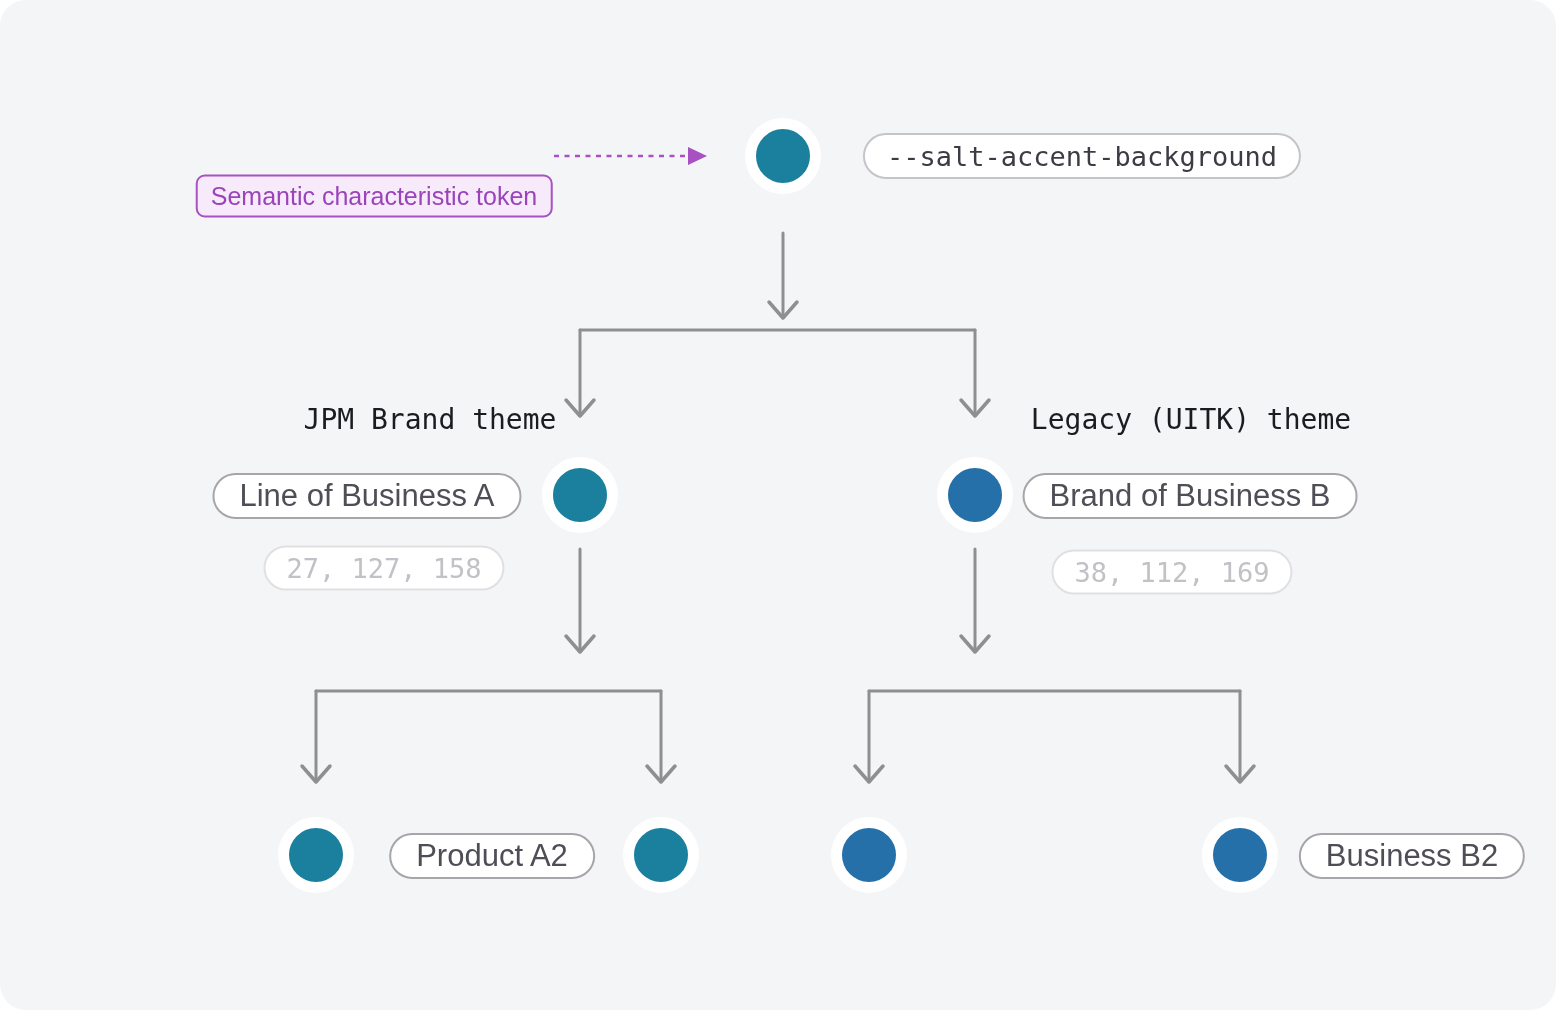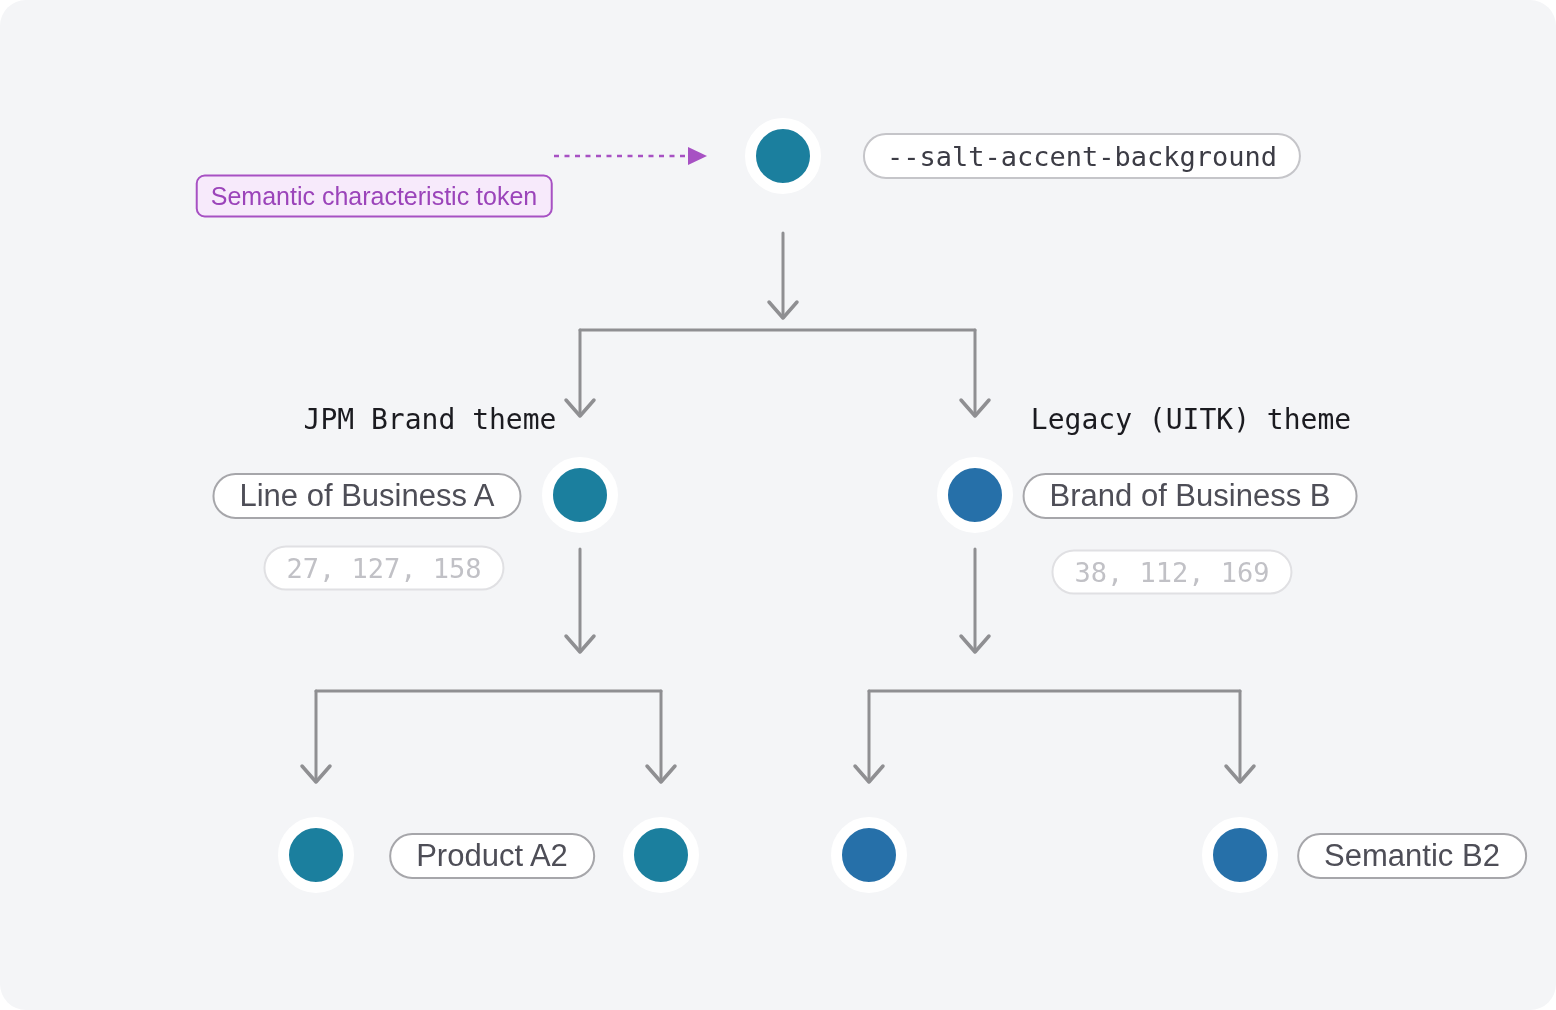--- a/index.html
+++ b/index.html
@@ -167,16 +167,16 @@
 
   <div class="node pill pill-label" style="left:492px; top:856px;">
     <span>Product A2</span>
   </div>
   <div class="node dot" style="left: 661px; top: 855px; background: rgb(27, 127, 158);"></div>
 
   <div class="node dot" style="left: 869px; top: 855px; background: rgb(38, 112, 169);"></div>
 
   <div class="node dot" style="left: 1240px; top: 855px; background: rgb(38, 112, 169);"></div>
   <div class="node pill pill-label" style="left:1412px; top:856px;">
-    <span>Semantic B2</span>
+    <span>Business B2</span>
   </div>
 
 </div>
 
 </body></html>

